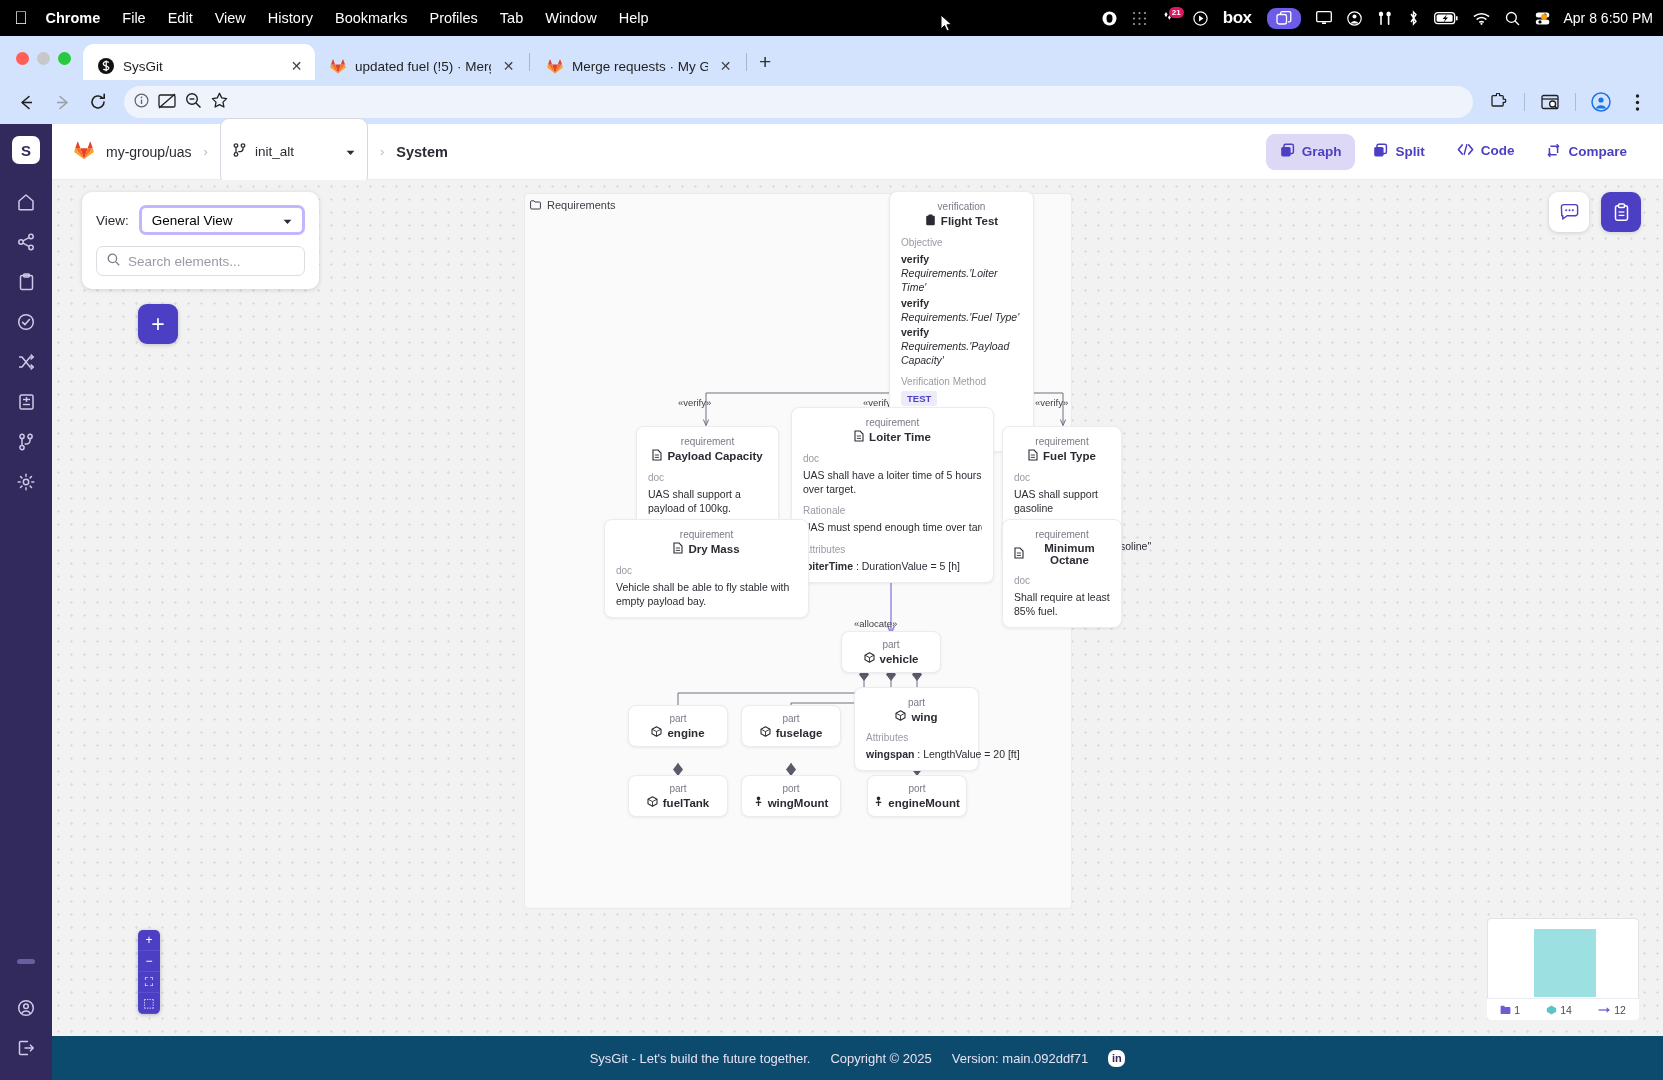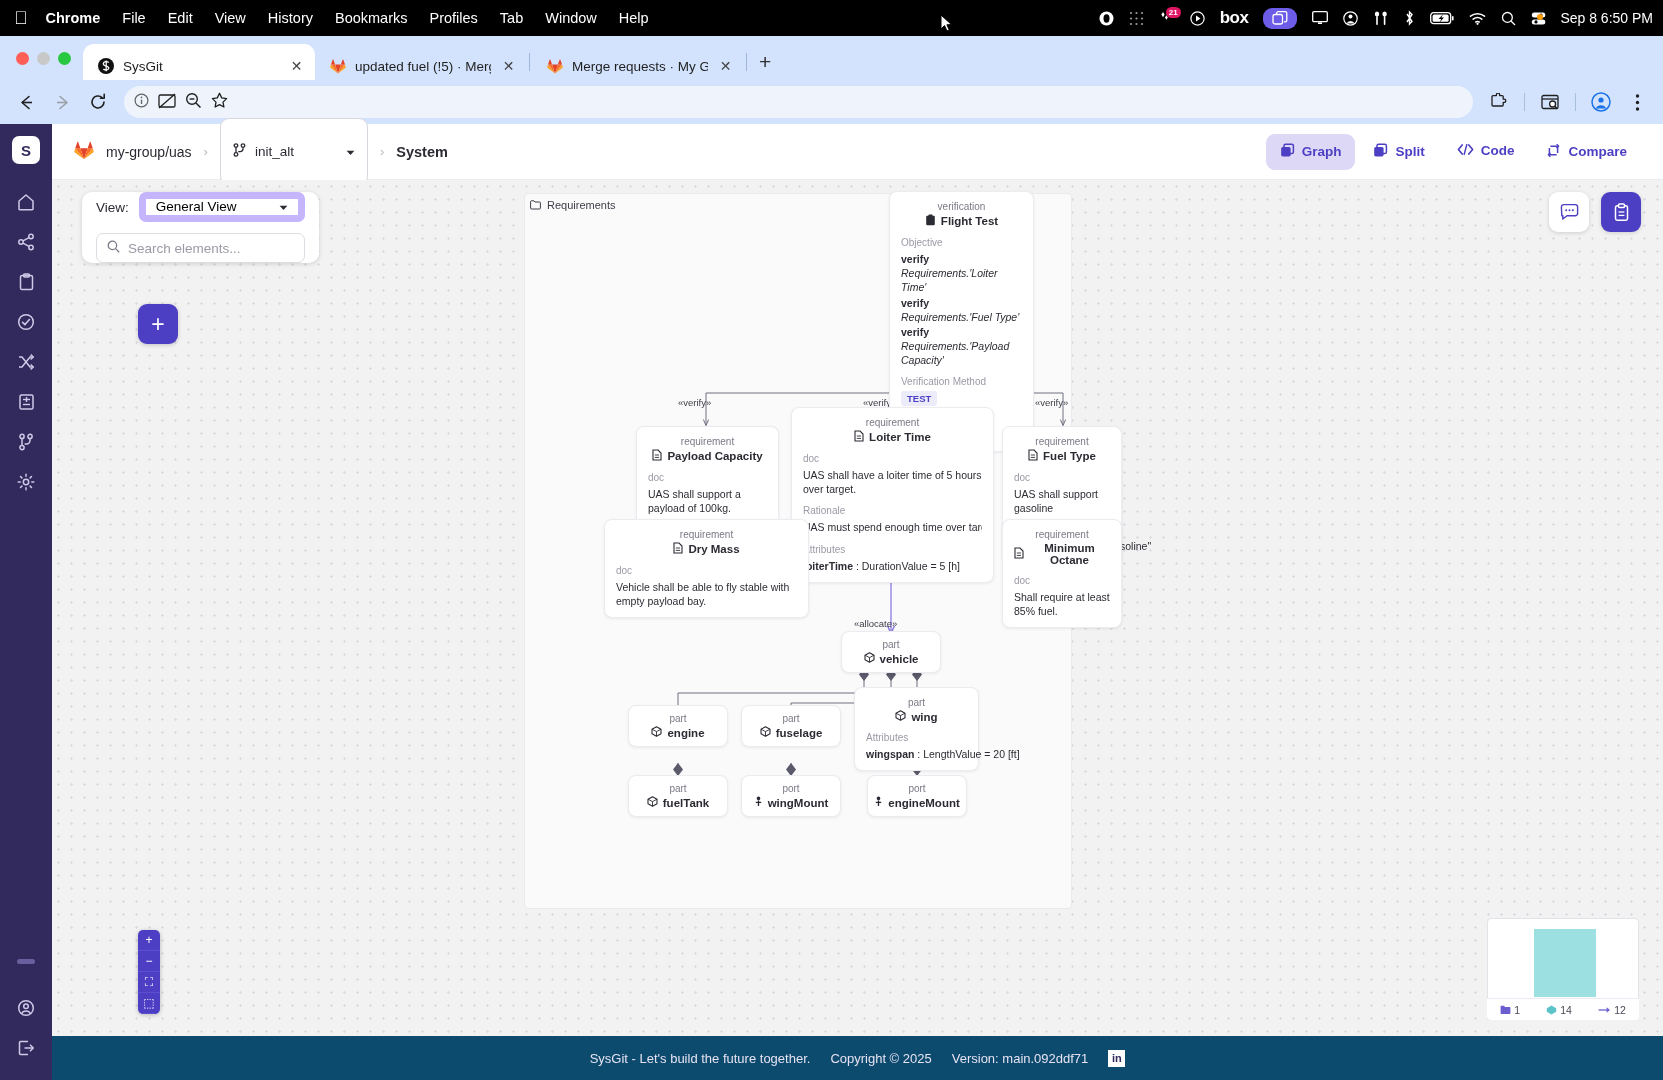--- a/index.html
+++ b/index.html
@@ -107,27 +107,27 @@
   }
   .vtab.sel { background: #ddd8f5; }
 
   .canvaswrap { flex: 1; position: relative; background: #f2f2f3;
     background-image: radial-gradient(#dcdce0 1.1px, transparent 1.1px);
     background-size: 13px 13px; overflow: hidden; }
 
   
   .viewpanel {
     position: absolute; left: 30px; top: 12px; width: 237px; background: #fff;
-    border-radius: 10px; box-shadow: 0 1px 5px rgba(0,0,0,.14); padding: 0 14px;
+    border-radius: 10px; box-shadow: 0 1px 5px rgba(0,0,0,.14); padding: 13px 14px;
   }
   .vp-row { display: flex; align-items: center; gap: 10px; }
   .vp-row .lbl { font-size: 13.5px; color: #2b2b33; }
   .vp-sel {
-    flex: 1; border: 7px solid #c4b5fd; border-radius: 7px; height: 30px;
-    display: flex; padding: 0 10px; font-size: 13.5px; gap: 16px;
+    flex: 1; border: 3px solid #c4b5fd; border-radius: 7px; height: 30px;
+    display: flex; align-items: center; padding: 0 10px; font-size: 13.5px; gap: 16px;
   }
   .vp-sel .v { flex: 1; }
   .vp-search {
     margin-top: 11px; border: 1px solid #dcdce2; border-radius: 7px; height: 30px;
     display: flex; align-items: center; gap: 8px; padding: 0 10px; font-size: 13.5px; color: #9a9aa6;
   }
   .addbtn {
     position: absolute; left: 86px; top: 124px; width: 40px; height: 40px;
     background: #4c3fc4; border-radius: 9px; color: #fff; display: flex;
     align-items: center; justify-content: center; font-size: 23px; font-weight: 300;
@@ -206,21 +206,21 @@
   }
 
   svg.edges { position: absolute; left: 0; top: 0; width: 548px; height: 716px; overflow: visible; pointer-events: none; }
 
   
   .footer {
     height: 44px; background: #0c4a6e; color: #e6e3f2; display: flex;
     align-items: center; justify-content: center; gap: 20px; font-size: 13px; flex: 0 0 44px;
   }
   .footer .lin {
-    width: 17px; height: 17px; background: #fff; color: #322a5c; border-radius: 0;
+    width: 17px; height: 17px; background: #fff; color: #322a5c; border-radius: 7px;
     display: flex; align-items: center; justify-content: center; font-size: 11px; font-weight: bold;
   }
 </style>
 </head>
 <body>
 
 <div class="macbar">
   <span class="apple"></span>
   <span class="mi bold">Chrome</span>
   <span class="mi">File</span>
@@ -340,21 +340,21 @@
       <svg width="16" height="15" viewBox="0 0 16 15">
           <g fill="#fff">
             <rect x="0.8" y="1.5" width="13.5" height="5" rx="2.5"></rect>
             <rect x="0.8" y="8.4" width="13.5" height="5" rx="2.5"></rect>
           </g>
           <circle cx="10" cy="4" r="1.6" fill="#000"></circle>
           <circle cx="5" cy="10.9" r="1.6" fill="#000"></circle>
         </svg>
       <span class="orange-dot"></span>
     </span>
-    <span class="clock">Sep 8  6:50 PM</span>
+    <span class="clock">Apr 8  6:50 PM</span>
   </span>
 </div>
 
 <div class="tabstrip">
   <div class="winbtns">
     <span class="winbtn wb-red"></span>
     <span class="winbtn wb-yellow"></span>
     <span class="winbtn wb-green"></span>
   </div>
 

